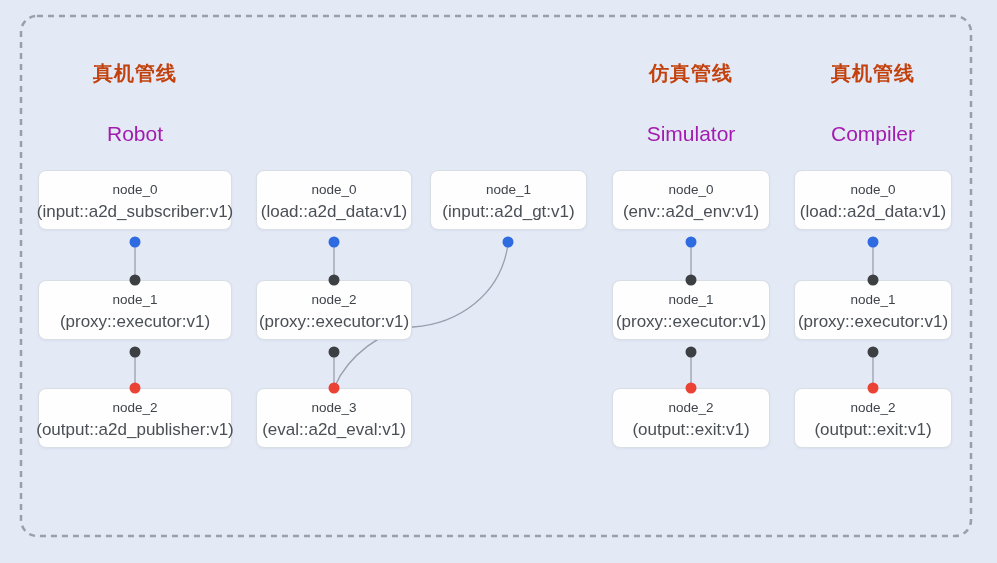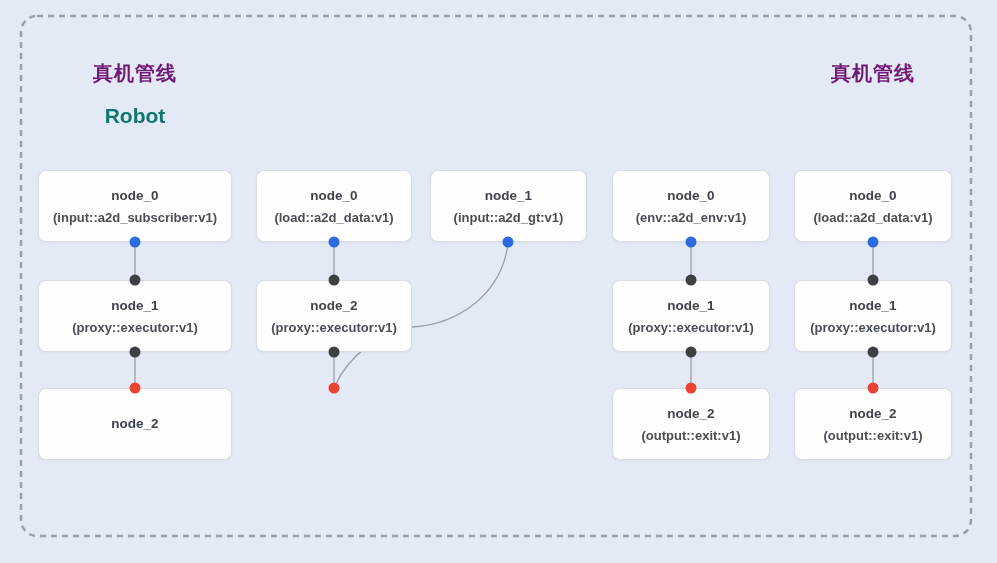--- a/index.html
+++ b/index.html
@@ -22,57 +22,56 @@
   #edges-layer { z-index: 0; }
   #dots-layer  { z-index: 2; pointer-events: none; }
 
   .col-title {
     position: absolute;
     top: 60px;
     width: 220px;
     text-align: center;
     font-size: 20px;
     font-weight: 700;
-    color: #701a75;
+    color: #c2410c;
     letter-spacing: 1px;
     z-index: 1;
   }
   .col-subtitle {
     position: absolute;
-    top: 104px;
+    top: 122px;
     width: 220px;
     text-align: center;
     font-size: 21px;
-    font-weight: 700;
-    color: #0f766e;
+    font-weight: 400;
+    color: #a21caf;
     z-index: 1;
   }
   .node-box {
     position: absolute;
-    height: 72px;
+    height: 60px;
     background: #fefefe;
     border: 1px solid #d9dde4;
     border-radius: 8px;
     box-sizing: border-box;
     display: flex;
     flex-direction: column;
     align-items: center;
     justify-content: center;
     z-index: 1;
     box-shadow: 0 1px 3px rgba(40, 55, 100, 0.05);
-    font-weight: bold;
   }
   .node-name {
     font-size: 13.5px;
     color: #3f444b;
     line-height: 22px;
     white-space: nowrap;
   }
   .node-type {
-    font-size: 13px;
+    font-size: 17px;
     color: #4a4f56;
     line-height: 21px;
     white-space: nowrap;
   }
 </style>
 </head>
 <body>
 
 <div id="canvas">
 
@@ -89,47 +88,55 @@
 
       <line x1="691" y1="242" x2="691" y2="280"></line>
       <line x1="691" y1="352" x2="691" y2="388"></line>
 
       <line x1="873" y1="242" x2="873" y2="280"></line>
       <line x1="873" y1="352" x2="873" y2="388"></line>
     </g>
   </svg>
 
   <div class="col-title" style="left:25px">真机管线</div>
+  <div class="col-title" style="left:581px">仿真管线</div>
   <div class="col-title" style="left:763px">真机管线</div>
 
   <div class="col-subtitle" style="left:25px">Robot</div>
+  <div class="col-subtitle" style="left:581px">Simulator</div>
+  <div class="col-subtitle" style="left:763px">Compiler</div>
 
   <div class="node-box" style="left:38px; top:170px; width:194px">
     <span class="node-name">node_0</span>
     <span class="node-type">(input::a2d_subscriber:v1)</span>
   </div>
   <div class="node-box" style="left:38px; top:280px; width:194px">
     <span class="node-name">node_1</span>
     <span class="node-type">(proxy::executor:v1)</span>
   </div>
   <div class="node-box" style="left:38px; top:388px; width:194px">
     <span class="node-name">node_2</span>
+    <span class="node-type">(output::a2d_publisher:v1)</span>
   </div>
 
   <div class="node-box" style="left:256px; top:170px; width:156px">
     <span class="node-name">node_0</span>
     <span class="node-type">(load::a2d_data:v1)</span>
   </div>
   <div class="node-box" style="left:430px; top:170px; width:157px">
     <span class="node-name">node_1</span>
     <span class="node-type">(input::a2d_gt:v1)</span>
   </div>
   <div class="node-box" style="left:256px; top:280px; width:156px">
     <span class="node-name">node_2</span>
     <span class="node-type">(proxy::executor:v1)</span>
+  </div>
+  <div class="node-box" style="left:256px; top:388px; width:156px">
+    <span class="node-name">node_3</span>
+    <span class="node-type">(eval::a2d_eval:v1)</span>
   </div>
 
   <div class="node-box" style="left:612px; top:170px; width:158px">
     <span class="node-name">node_0</span>
     <span class="node-type">(env::a2d_env:v1)</span>
   </div>
   <div class="node-box" style="left:612px; top:280px; width:158px">
     <span class="node-name">node_1</span>
     <span class="node-type">(proxy::executor:v1)</span>
   </div>

